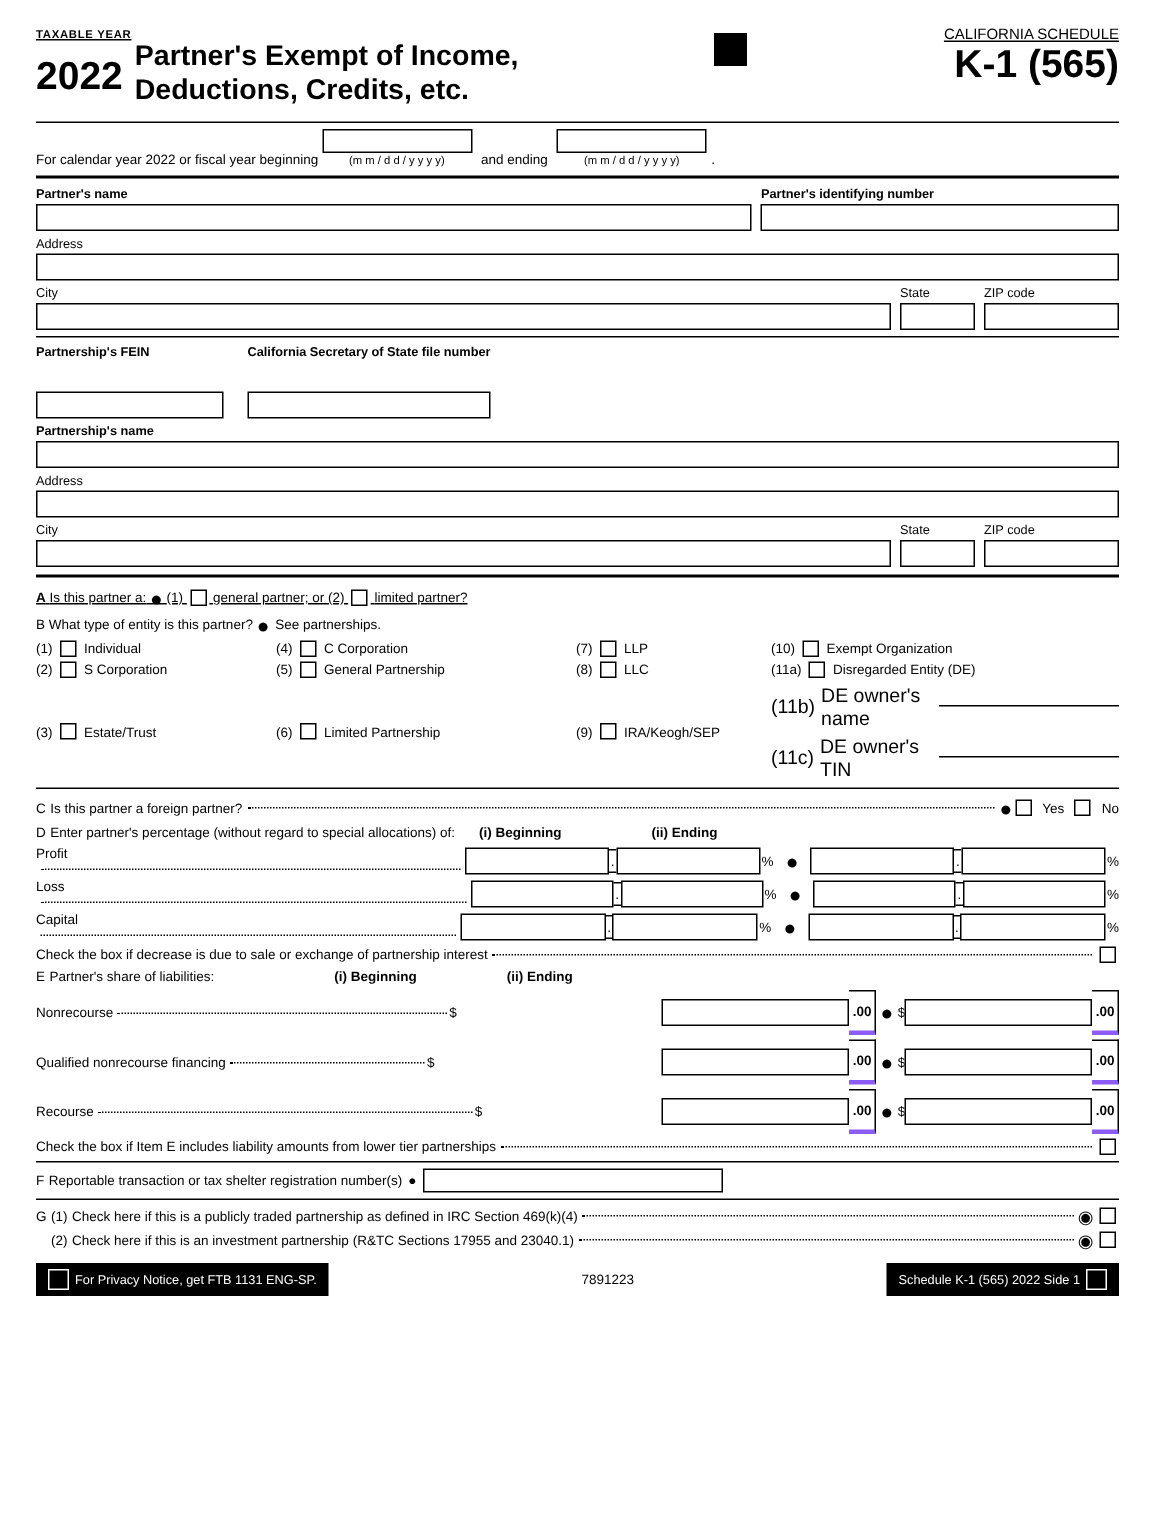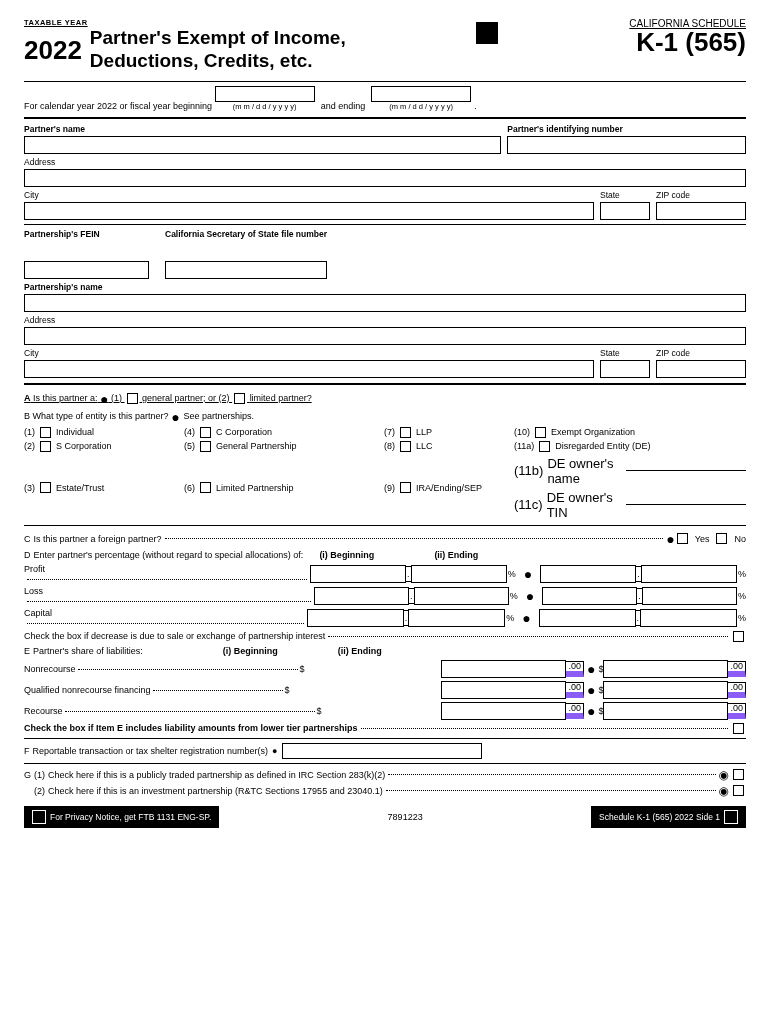--- a/index.html
+++ b/index.html
@@ -264,27 +264,28 @@
       align-items: center;
     }
     .amount-main {
       width: 70px;
       height: 16px;
       border: 1px solid #000;
       border-right: none;
     }
     .amount-cents-label {
       border-top: 1px solid #000;
-      border-bottom: 6px solid #8b5cf6;
+      border-bottom: 3px solid #8b5cf6;
       border-right: 1px solid #000;
-      height: 16px;
+      height: 30px;
       display: flex;
       align-items: center;
       padding: 0 2px;
       font-size: 9px;
+      font-weight: bold;
     }
 
     
     .de-line { display: flex; align-items: center; font-size: 13px; margin: 1px 0; }
     .de-underline { border-bottom: 1px solid #000; min-width: 120px; display: inline-block; margin-left: 3px; }
   </style>
 </head>
 <body>
 
 <div class="header-row">
@@ -470,21 +471,21 @@
       <span>Estate/Trust</span>
     </div>
     <div style="width:200px;display:flex;align-items:center;gap:3px;">
       <span>(6)</span>
       <span class="cb"></span>
       <span>Limited Partnership</span>
     </div>
     <div style="width:130px;display:flex;align-items:center;gap:3px;">
       <span>(9)</span>
       <span class="cb"></span>
-      <span>IRA/Ending/SEP</span>
+      <span>IRA/Keogh/SEP</span>
     </div>
     <div style="flex:1;display:flex;flex-direction:column;gap:2px;">
       <div class="de-line">
         <span>(11b)</span>
         <span style="margin-left:4px;">DE owner's name</span>
         <span class="de-underline"></span>
       </div>
       <div class="de-line">
         <span>(11c)</span>
         <span style="margin-left:4px;">DE owner's TIN</span>
@@ -632,21 +633,21 @@
       <span class="amount-cents-label">.00</span>
     </div>
     <span class="liab-bullet">●</span>
     <span>$</span>
     <div class="amount-box">
       <input type="text" class="amount-main" style="">
       <span class="amount-cents-label">.00</span>
     </div>
   </div>
 
-  <div style="display:flex;align-items:center;margin:3px 0;font-weight:bold;">
+  <div style="display:flex;align-items:center;margin:3px 0;">
     <span>Check the box if Item E includes liability amounts from lower tier partnerships</span>
     <span class="dotted-leader"></span>
     <span class="cb"></span>
   </div>
 </div>
 
 <hr class="thin">
 
 <div class="section-f">
   <span class="label-letter">F</span>
@@ -655,21 +656,21 @@
   <input type="text" style="width: 200px; height: 16px; border: 1px solid rgb(0, 0, 0); margin-left: 4px;">
 </div>
 
 <hr class="thin">
 
 <div class="section-g">
   <div class="g-row">
     <div style="display:flex;align-items:center;flex:1;">
       <span class="label-letter">G</span>
       <span style="margin-left:3px;">(1)</span>
-      <span style="margin-left:3px;">Check here if this is a publicly traded partnership as defined in IRC Section 283(k)(2)</span>
+      <span style="margin-left:3px;">Check here if this is a publicly traded partnership as defined in IRC Section 469(k)(4)</span>
       <span class="dotted-leader"></span>
       <span style="font-size:12px;">◉</span>
     </div>
     <span class="cb" style="margin-left:4px;"></span>
   </div>
   <div class="g-row">
     <div style="display:flex;align-items:center;flex:1;">
       <span style="margin-left:10px;">(2)</span>
       <span style="margin-left:3px;">Check here if this is an investment partnership (R&amp;TC Sections 17955 and 23040.1)</span>
       <span class="dotted-leader"></span>

